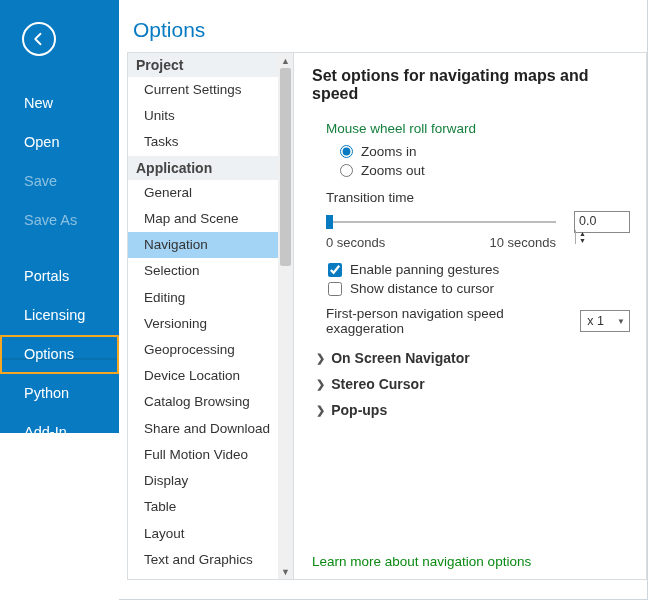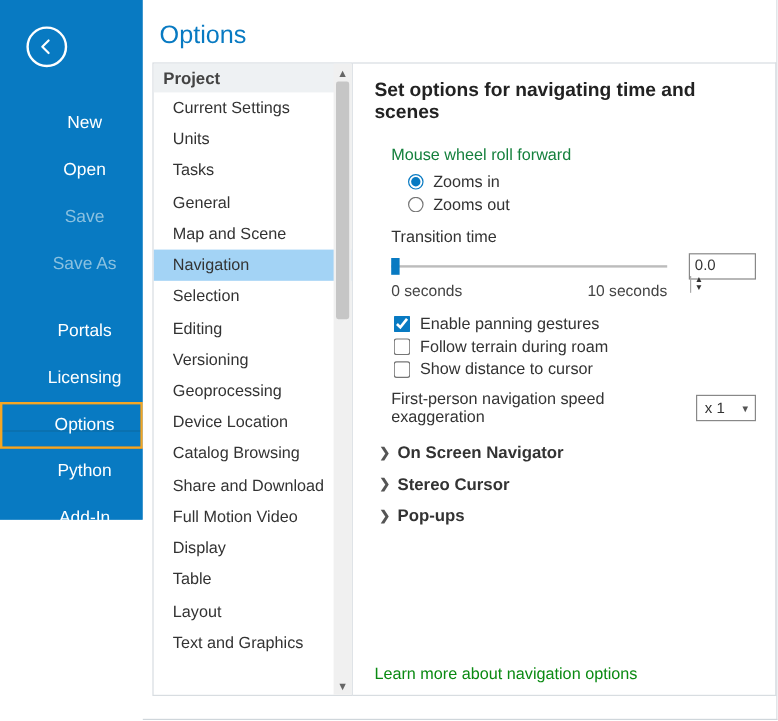--- a/index.html
+++ b/index.html
@@ -14,21 +14,21 @@
   }
   .back-circle {
     width: 34px; height: 34px; border: 2px solid #fff; border-radius: 50%;
     margin: 22px 0 0 22px; display:flex; align-items:center; justify-content:center;
     cursor: pointer;
   }
   .back-circle svg { width: 18px; height: 18px; }
   .side-items { margin-top: 28px; }
   .side-item {
     padding: 8px 0 8px 22px; font-size: 14.5px; color: #fff; cursor: pointer;
-    border: 2px solid transparent; line-height: 1.3; text-align: center;
+    border: 2px solid transparent; line-height: 1.3;
   }
   .side-item.disabled { color: #8bc1e0; cursor: default; }
   .side-gap { height: 18px; }
   .side-item.highlight { border: 2px solid #f5a623; }
 
   
   .panel {
     flex: 1; position: relative; padding: 0; background: #fff;
     border-right: 1px solid #cfd6db; border-bottom: 1px solid #cfd6db;
     height: 600px;
@@ -136,20 +136,21 @@
   <div class="panel">
     <div class="panel-title">Options</div>
     <div class="panel-body">
 
       <div class="tree-wrap">
         <div class="tree-scroll">
           <div class="tree-cat">Project</div>
           <div class="tree-item">Current Settings</div>
           <div class="tree-item">Units</div>
           <div class="tree-item">Tasks</div>
+          <div class="tree-cat">Application</div>
           <div class="tree-item">General</div>
           <div class="tree-item">Map and Scene</div>
           <div class="tree-item selected">Navigation</div>
           <div class="tree-item">Selection</div>
           <div class="tree-item">Editing</div>
           <div class="tree-item">Versioning</div>
           <div class="tree-item">Geoprocessing</div>
           <div class="tree-item">Device Location</div>
           <div class="tree-item">Catalog Browsing</div>
           <div class="tree-item">Share and Download</div>
@@ -162,21 +163,21 @@
         <div class="tree-scrollbar">
           <div class="sb-btn">▲</div>
           <div class="sb-track">
             <div class="sb-thumb"></div>
           </div>
           <div class="sb-btn">▼</div>
         </div>
       </div>
 
       <div class="detail">
-        <h2>Set options for navigating time and scenes</h2>
+        <h2>Set options for navigating maps and speed</h2>
 
         <div class="group-label">Mouse wheel roll forward</div>
         <label class="radio-row">
           <input type="radio" name="mw" checked="" style="">
           <span>Zooms in</span>
         </label>
         <label class="radio-row">
           <input type="radio" name="mw" style="">
           <span>Zooms out</span>
         </label>
@@ -200,24 +201,20 @@
           <span>10 seconds</span>
         </div>
 
         <div class="checks">
           <label class="check-row">
             <input type="checkbox" checked="" style="">
             <span>Enable panning gestures</span>
           </label>
           <label class="check-row">
             <input type="checkbox" style="">
-            <span>Follow terrain during roam</span>
-          </label>
-          <label class="check-row">
-            <input type="checkbox" style="">
             <span>Show distance to cursor</span>
           </label>
         </div>
 
         <div class="inline-row">
           <span class="lbl">First-person navigation speed exaggeration</span>
           <div class="dropdown">
             <span>x 1</span>
             <span class="caret">▼</span>
           </div>

